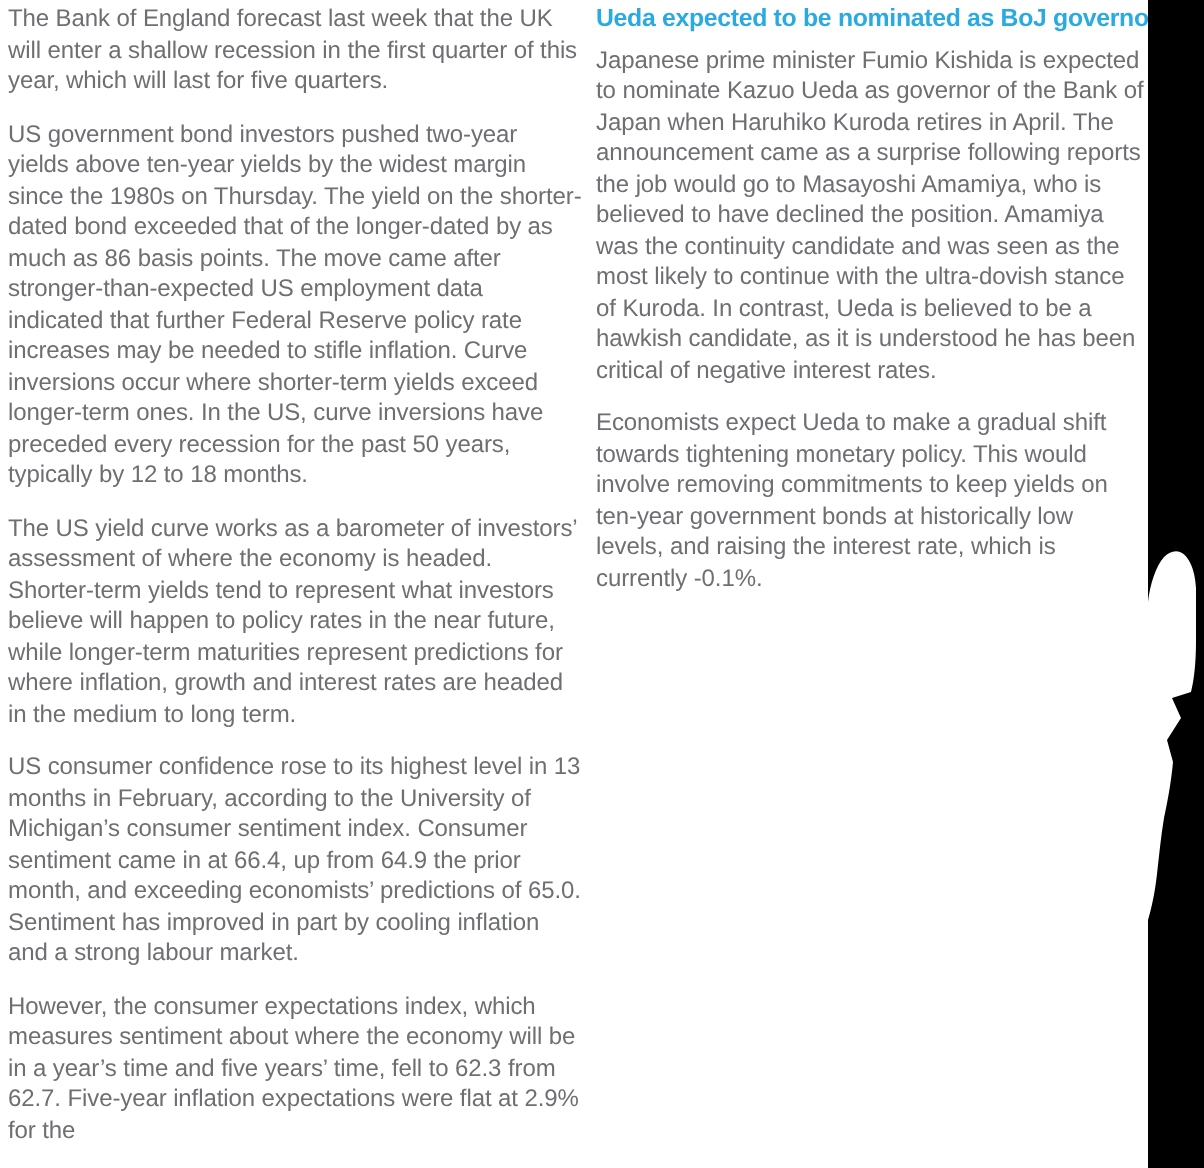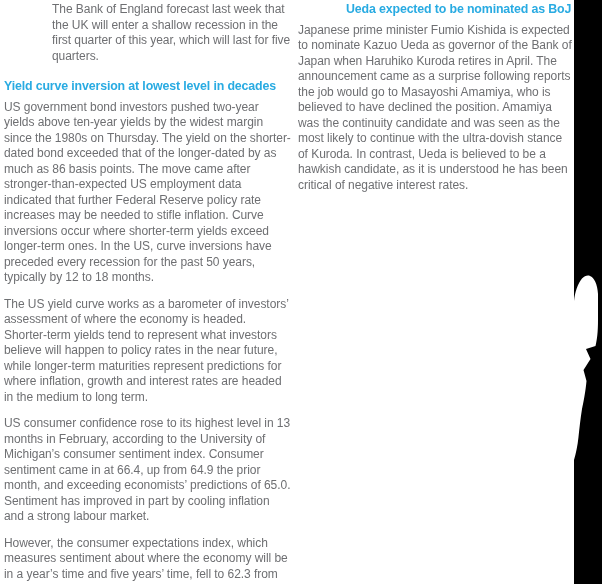--- a/index.html
+++ b/index.html
@@ -34,51 +34,51 @@
   .col p { margin: 0 0 11px 0; }
   .article-heading {
     font-size: 12.4px;
     line-height: 15.5px;
     font-weight: bold;
     color: var(--accent);
     margin: 15px 0 5px 0;
     letter-spacing: -0.15px;
     white-space: nowrap;
   }
-  .col > :first-child { margin-top: 0; margin-left: 48px; }
+  .col > :first-child { margin-top: 0; }
   .photo-fragment {
     position: absolute;
     top: 0;
     right: 0;
     width: 28px;
     height: 584px;
     display: block;
   }
 </style>
 </head>
 <body>
 
 <div class="page">
 
   <div class="columns">
 
     <div class="col col-left">
       <p>The Bank of England forecast last week that the UK will enter a shallow recession in the first quarter of this year, which will last for five quarters.</p>
 
-      <h2 class="article-heading">Yield curve inversion at lowest level in decades</h2>
       <p>US government bond investors pushed two-year yields above ten-year yields by the widest margin since the 1980s on Thursday. The yield on the shorter-dated bond exceeded that of the longer-dated by as much as 86 basis points. The move came after stronger-than-expected US employment data indicated that further Federal Reserve policy rate increases may be needed to stifle inflation. Curve inversions occur where shorter-term yields exceed longer-term ones. In the US, curve inversions have preceded every recession for the past 50 years, typically by 12 to 18 months.</p>
       <p>The US yield curve works as a barometer of investors’ assessment of where the economy is headed. Shorter-term yields tend to represent what investors believe will happen to policy rates in the near future, while longer-term maturities represent predictions for where inflation, growth and interest rates are headed in the medium to long term.</p>
 
       <p>US consumer confidence rose to its highest level in 13 months in February, according to the University of Michigan’s consumer sentiment index. Consumer sentiment came in at 66.4, up from 64.9 the prior month, and exceeding economists’ predictions of 65.0. Sentiment has improved in part by cooling inflation and a strong labour market.</p>
       <p>However, the consumer expectations index, which measures sentiment about where the economy will be in a year’s time and five years’ time, fell to 62.3 from 62.7. Five-year inflation expectations were flat at 2.9% for the</p>
     </div>
 
     <div class="col col-right">
       <h2 class="article-heading">Ueda expected to be nominated as BoJ governor</h2>
       <p>Japanese prime minister Fumio Kishida is expected to nominate Kazuo Ueda as governor of the Bank of Japan when Haruhiko Kuroda retires in April. The announcement came as a surprise following reports the job would go to Masayoshi Amamiya, who is believed to have declined the position. Amamiya was the continuity candidate and was seen as the most likely to continue with the ultra-dovish stance of Kuroda. In contrast, Ueda is believed to be a hawkish candidate, as it is understood he has been critical of negative interest rates.</p>
+      <p>Economists expect Ueda to make a gradual shift towards tightening monetary policy. This would involve removing commitments to keep yields on ten-year government bonds at historically low levels, and raising the interest rate, which is currently -0.1%.</p>
     </div>
 
   </div>
 
   <svg class="photo-fragment" viewBox="0 0 28 584" xmlns="http://www.w3.org/2000/svg" aria-hidden="true">
     <rect x="0" y="0" width="28" height="584" fill="#000000"></rect>
     <path fill="#ffffff" d="M 0 460
              L 0 301
              C 1 292, 4 283, 8 278.5
              C 10.5 276, 13.5 275, 16 276

